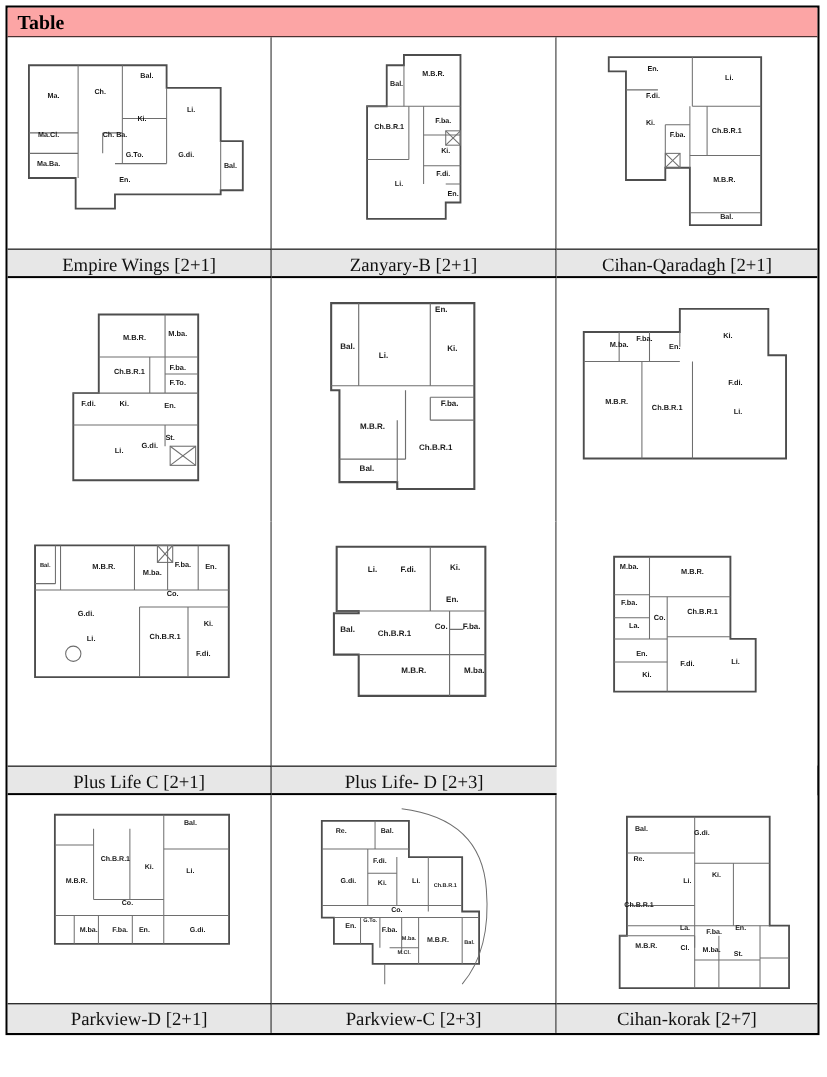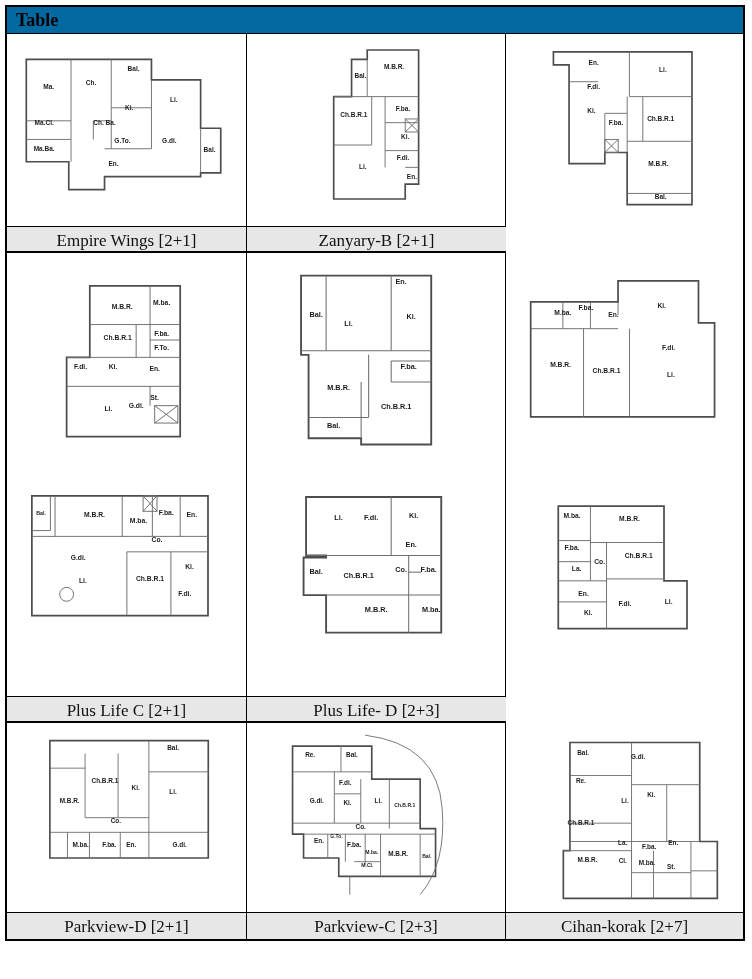--- a/index.html
+++ b/index.html
@@ -10,21 +10,21 @@
     width:740px;
     box-sizing:border-box;
   }
   .table-header{
     height:26px;
     line-height:26px;
     padding-left:9px;
     font-size:18px;
     font-weight:bold;
     border-bottom:1.5px solid #000;
-    background:#0369a1;
+    background:#fca5a5;
     font-family:"Liberation Serif", serif;
   }
   .grid-row{
     display:grid;
     grid-template-columns:32.6% 35.2% 32.2%;
   }
   .plan-cell{
     border-right:1.5px solid #000;
     display:flex;
     align-items:center;
@@ -138,20 +138,21 @@
           <text x="158.4" y="90.0" text-anchor="middle" font-size="7" font-weight="bold" font-family="&quot;Liberation Sans&quot;, sans-serif" fill="#1a1a1a">Ch.B.R.1</text>
           <text x="156.0" y="138.0" text-anchor="middle" font-size="7" font-weight="bold" font-family="&quot;Liberation Sans&quot;, sans-serif" fill="#1a1a1a">M.B.R.</text>
           <text x="158.4" y="174.0" text-anchor="middle" font-size="7" font-weight="bold" font-family="&quot;Liberation Sans&quot;, sans-serif" fill="#1a1a1a">Bal.</text>
         </svg>
       </div>
   </div>
 
   <div class="grid-row">
     <div class="caption-cell">Empire Wings [2+1]</div>
     <div class="caption-cell">Zanyary-B [2+1]</div>
+    <div class="caption-cell">Cihan-Qaradagh [2+1]</div>
   </div>
 
   <div class="grid-row row-plans-b">
     <div class="plan-cell">
         <svg class="plan-svg" viewBox="0 0 240 200">
           <polygon points="81.6,20.0 175.2,20.0 175.2,176.0 57.6,176.0 57.6,94.0 81.6,94.0" fill="none" stroke="#4d4d4d" stroke-width="1.8"></polygon>
           <line x1="81.6" y1="60.0" x2="175.2" y2="60.0" stroke="#6e6e6e" stroke-width="1"></line>
           <line x1="144.0" y1="20.0" x2="144.0" y2="60.0" stroke="#6e6e6e" stroke-width="1"></line>
           <line x1="144.0" y1="60.0" x2="144.0" y2="94.0" stroke="#6e6e6e" stroke-width="1"></line>
           <line x1="129.6" y1="60.0" x2="129.6" y2="94.0" stroke="#6e6e6e" stroke-width="1"></line>

